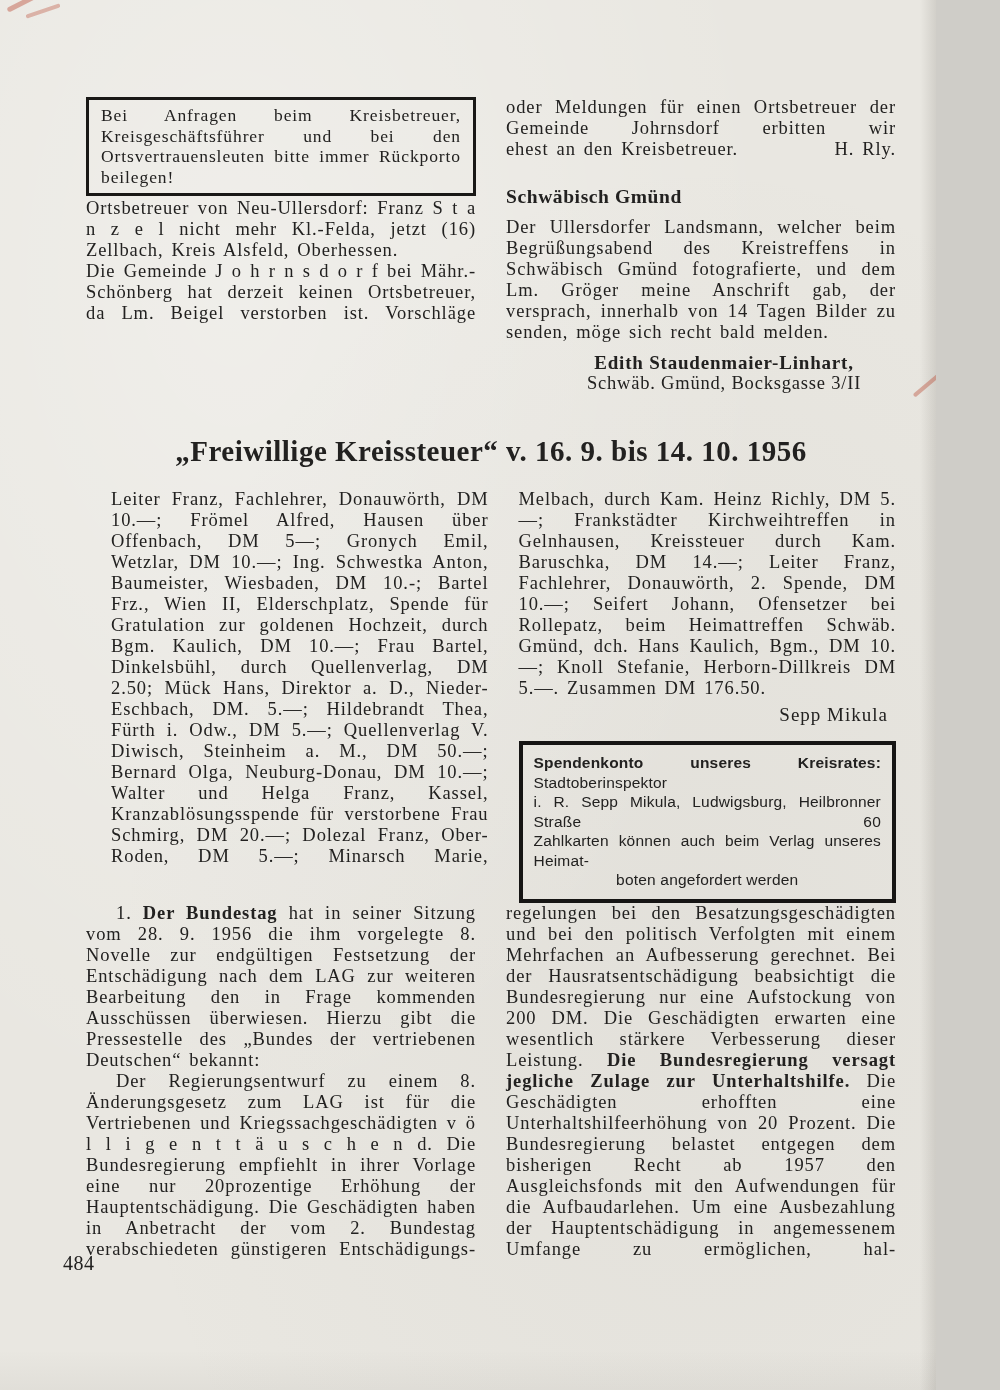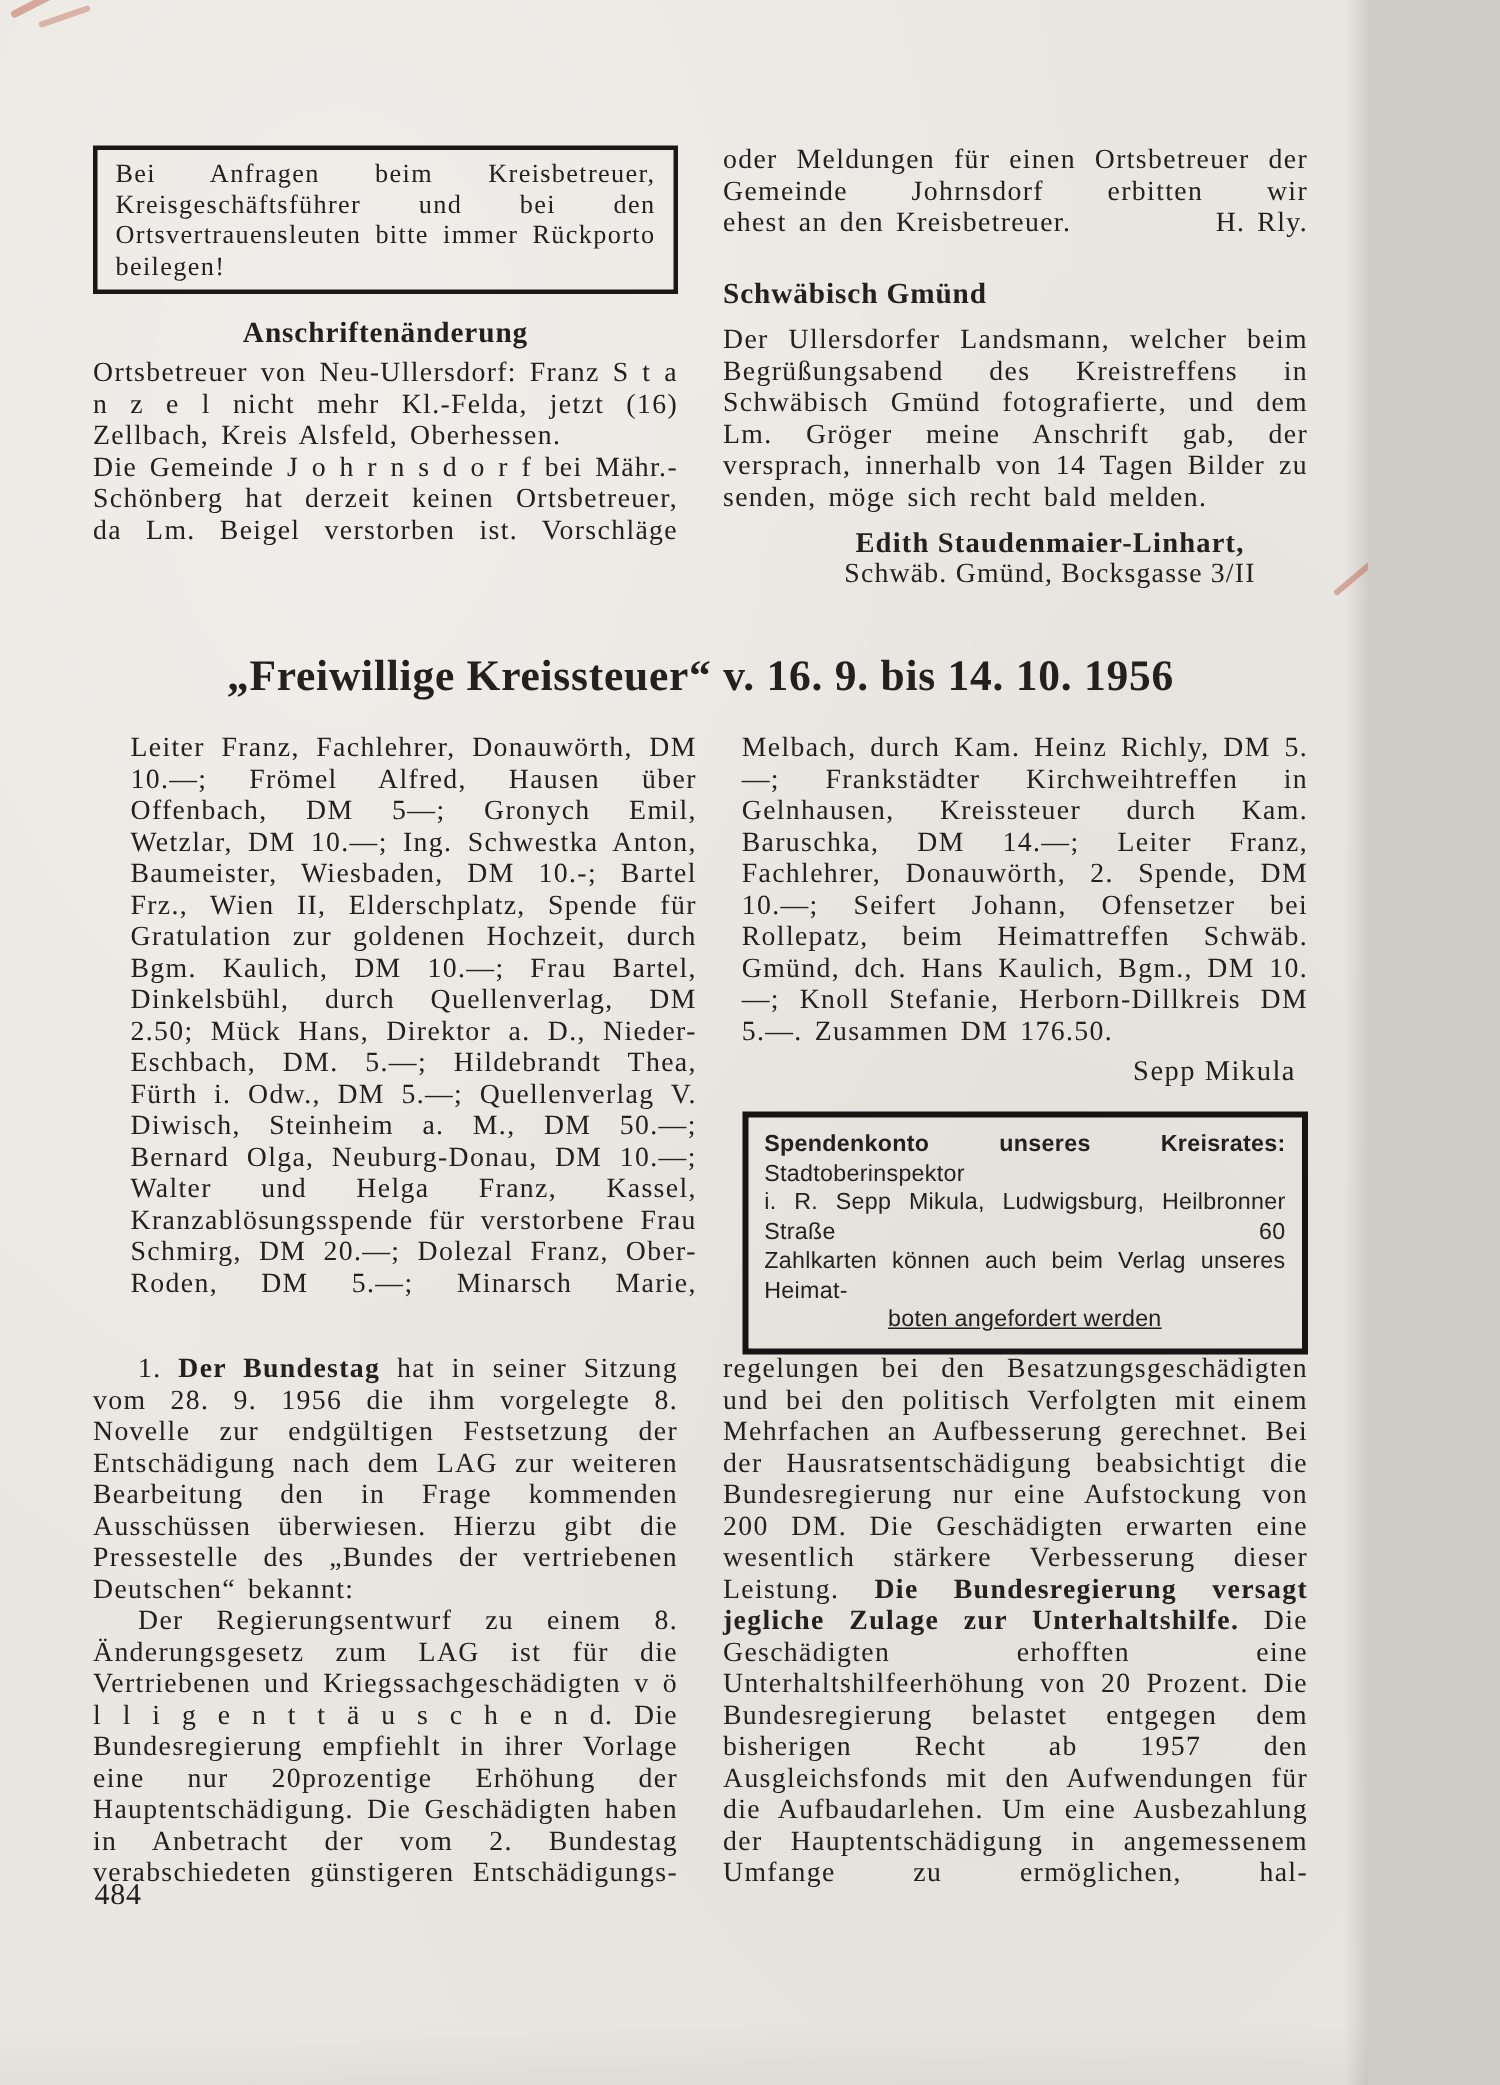--- a/index.html
+++ b/index.html
@@ -6,20 +6,21 @@
   .page {
     position:relative; width:912px; height:1390px; overflow:hidden;
     background:
       linear-gradient(to left, rgba(70,65,58,0.14), rgba(70,65,58,0) 16px),
       linear-gradient(to top, rgba(70,65,58,0.05), rgba(70,65,58,0) 40px),
       radial-gradient(ellipse at 25% 20%, rgba(255,255,255,0.30), rgba(255,255,255,0) 55%),
       radial-gradient(ellipse at 75% 70%, rgba(120,115,105,0.06), rgba(120,115,105,0) 60%),
       #e9e7e1;
     font-family:"Liberation Serif","DejaVu Serif",serif;
     color:#222120;
+    padding-left:24px;
   }
   .content { padding:97px 40px 0 62px; }
   .cols { display:flex; gap:30px; }
   .col { flex:1; min-width:0; }
 
   .bt {
     font-size:18.5px; line-height:21px; text-align:justify;
     letter-spacing:0.9px; word-spacing:2.5px; margin:0;
   }
   .jf { text-align-last:justify; }
@@ -55,21 +56,21 @@
 
   .donation-box {
     border:4px solid #161514; margin-top:15px; padding:8px 11px 9px;
     font-family:"Liberation Sans","DejaVu Sans",sans-serif;
   }
   .db-line {
     font-size:15.5px; line-height:19.5px; letter-spacing:0.2px;
     text-align:justify; text-align-last:justify;
   }
   .db-line.bold { font-weight:bold; }
-  .db-line.center-last { text-align:left; text-align-last:center;text-decoration:underline; }
+  .db-line.center-last { text-align:left; text-align-last:center; }
   .db-line b { font-weight:bold; }
 
   p.bt { margin:0; }
 
   .page-number { position:absolute; left:63px; top:1252px; font-size:20px; letter-spacing:0.5px; }
 
   .penmark { position:absolute; border-radius:3px; }
   .pm1 { left:5px;  top:-3px;  width:48px; height:5px; background:rgba(186,72,50,0.42); transform:rotate(-27deg); }
   .pm2 { left:25px; top:9px;   width:36px; height:4px; background:rgba(186,72,50,0.35); transform:rotate(-19deg); }
   .pm3 { right:-8px; top:383px; width:34px; height:4px; background:rgba(186,72,50,0.40); transform:rotate(-40deg); }
@@ -82,21 +83,20 @@
   <div class="penmark pm2"></div>
   <div class="penmark pm3"></div>
 
   <div class="content">
 
     <div class="cols row1">
       <div class="col">
         <div class="notice-box">
           <div class="bt">Bei Anfragen beim Kreisbetreuer, Kreisgeschäftsführer und bei den Ortsvertrauensleuten bitte immer Rückporto beilegen!</div>
         </div>
-        <h3 class="subhead center">Anschriftenänderung</h3>
         <div class="bt">Ortsbetreuer von Neu-Ullersdorf: Franz S t a n z e l nicht mehr Kl.-Felda, jetzt (16) Zellbach, Kreis Alsfeld, Oberhessen.</div>
         <div class="bt jf">Die Gemeinde J o h r n s d o r f bei Mähr.-Schönberg hat derzeit keinen Ortsbetreuer, da Lm. Beigel verstorben ist. Vorschläge</div>
       </div>
 
       <div class="col">
         <div class="bt jf">oder Meldungen für einen Ortsbetreuer der Gemeinde Johrnsdorf erbitten wir</div>
         <div class="line-flex bt">
           <span>ehest an den Kreisbetreuer.</span>
           <span>H. Rly.</span>
         </div>

